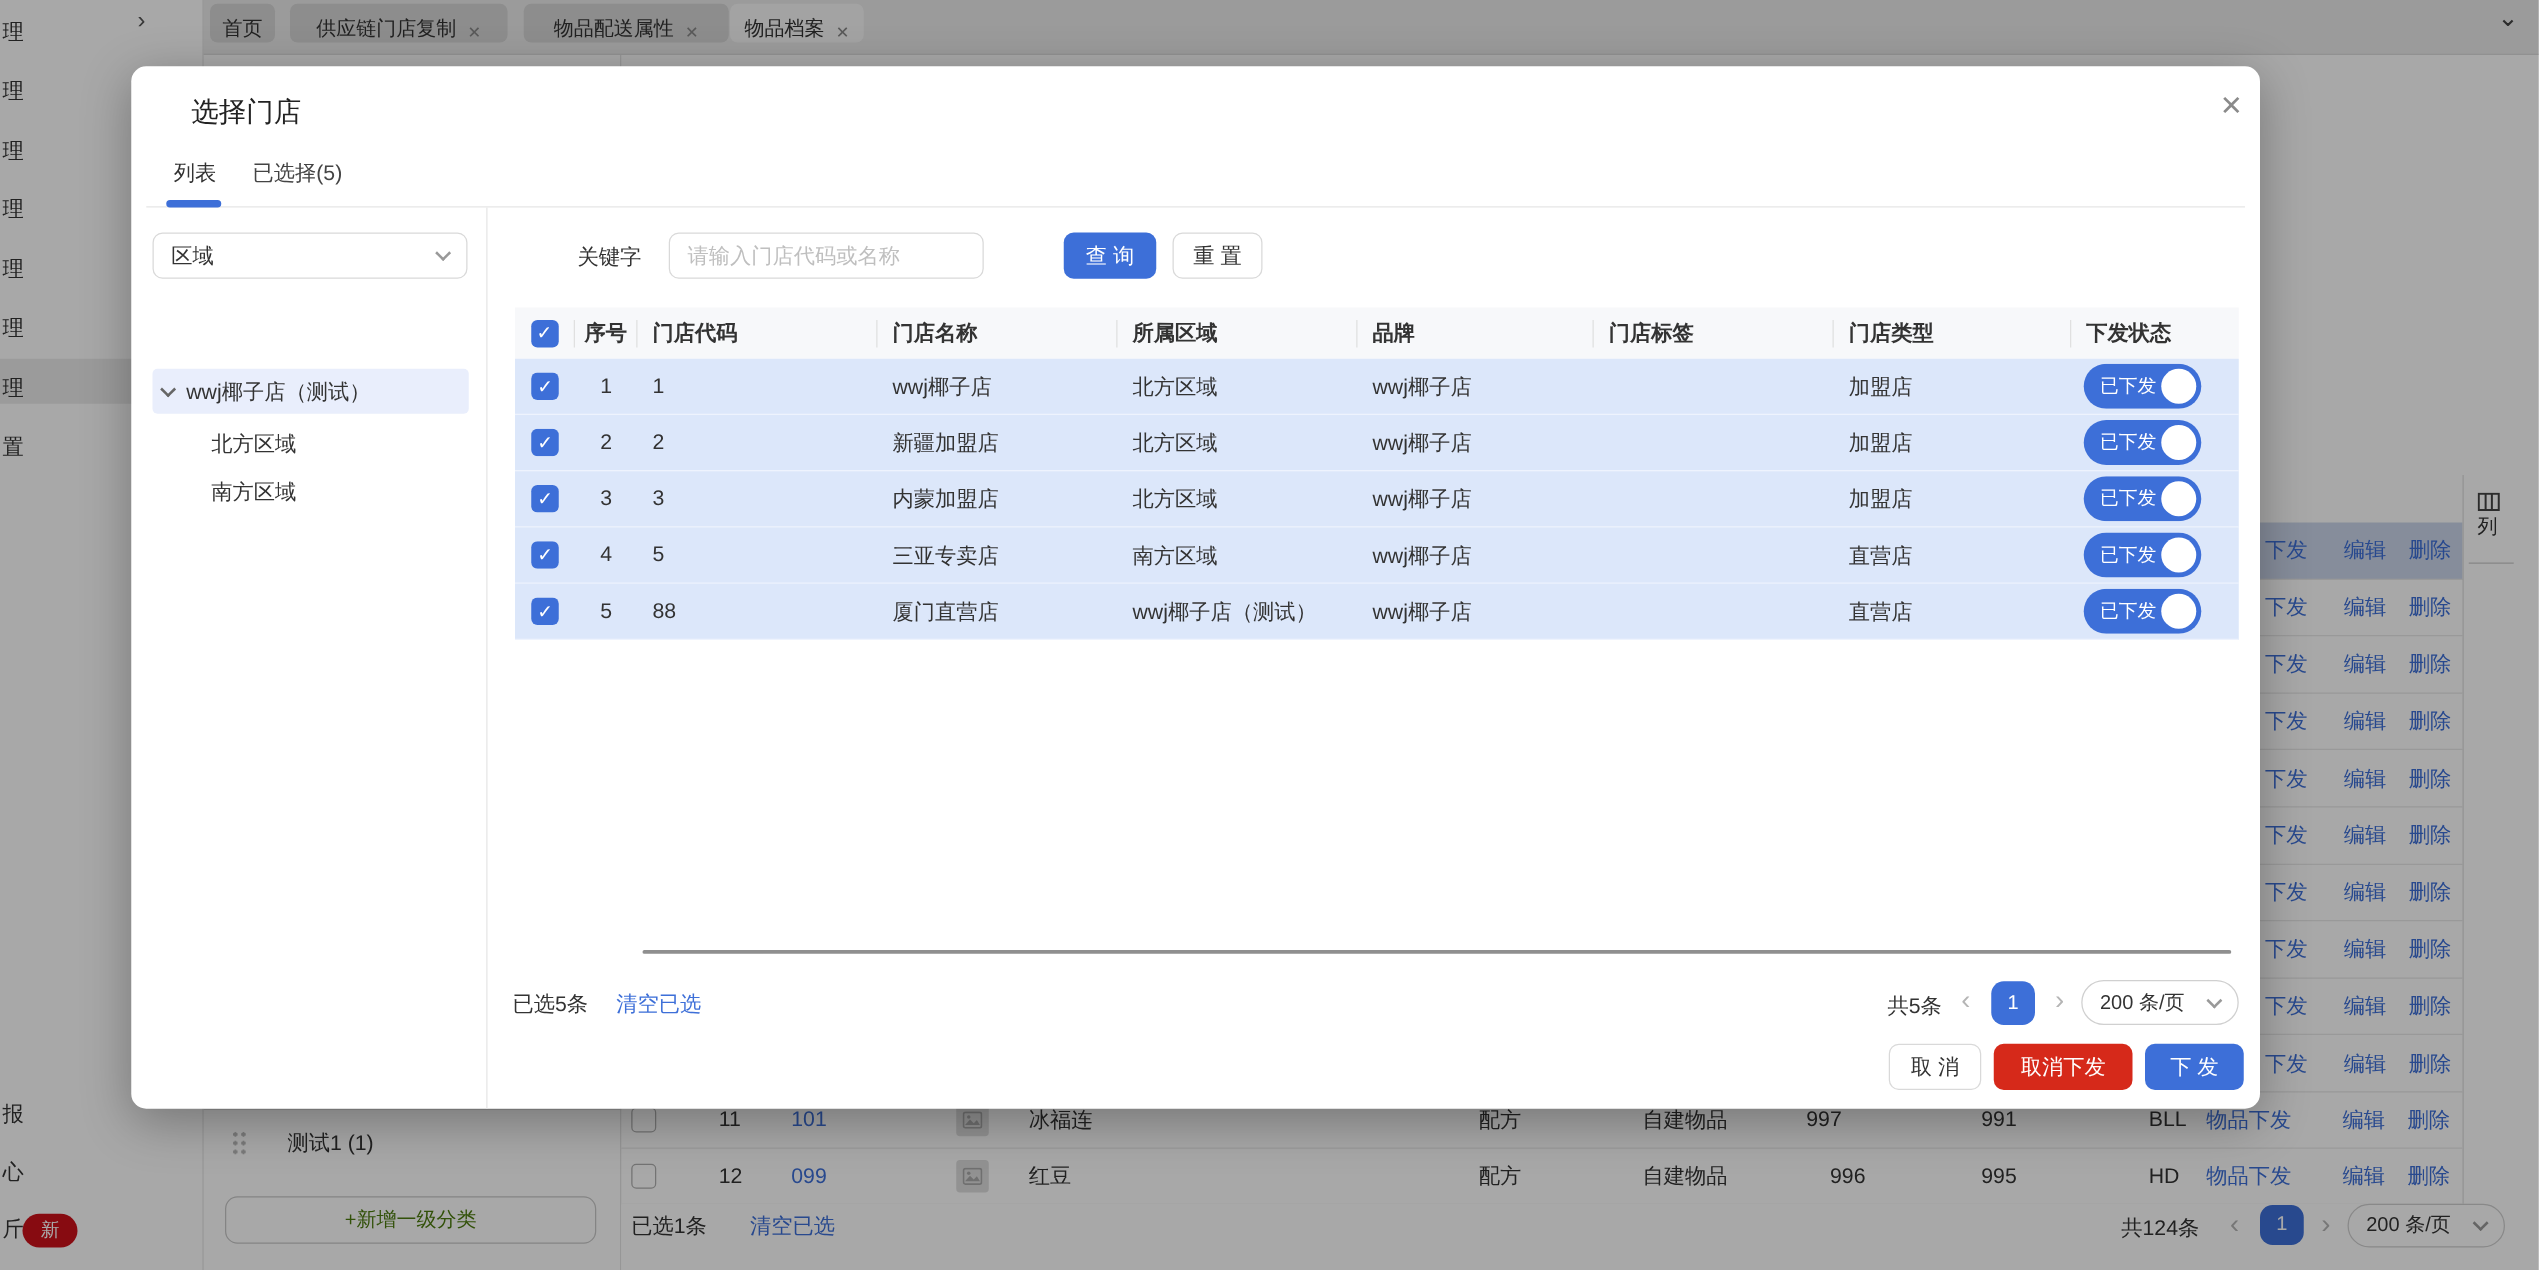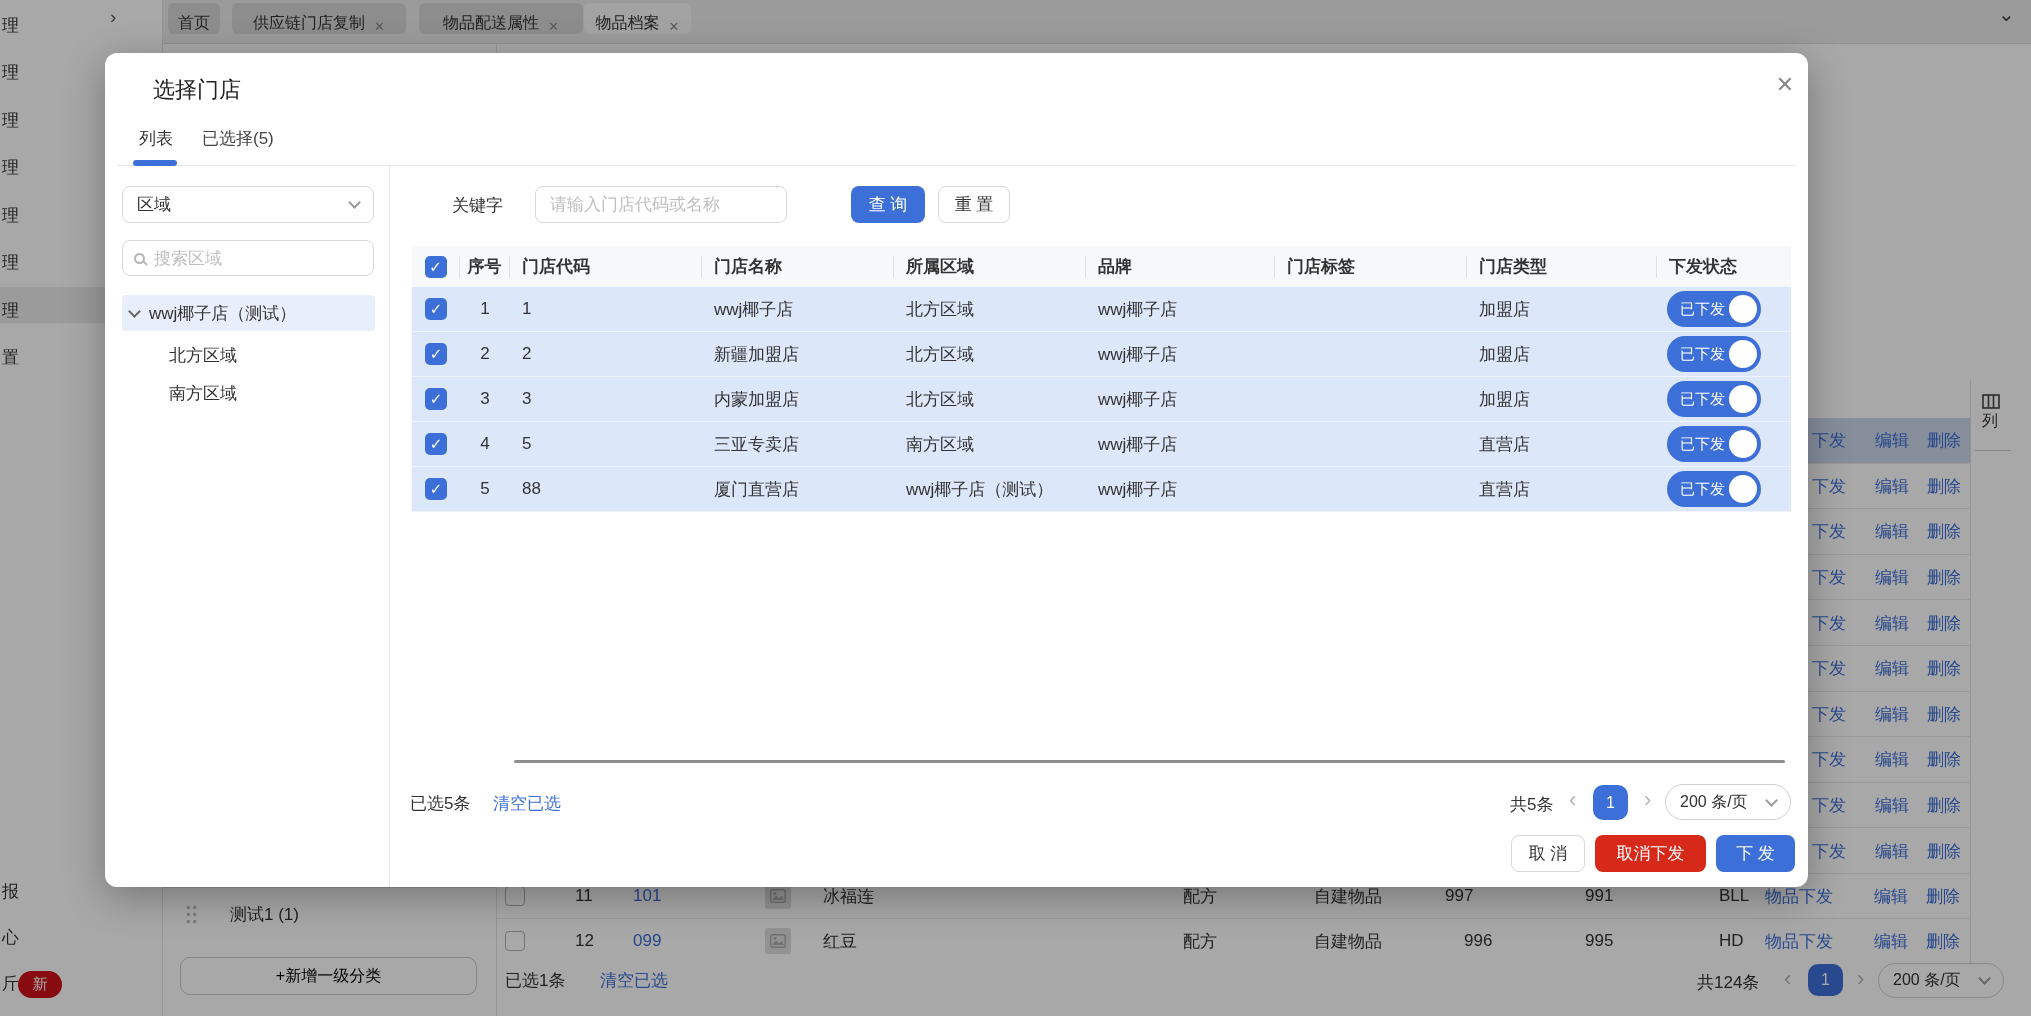--- a/index.html
+++ b/index.html
@@ -26,21 +26,21 @@
   .navtab{position:absolute;top:3px;height:31px;border-radius:6px;background:#d6d6d6;display:flex;align-items:flex-end;justify-content:center;gap:9px;font-size:16px;color:#333}
   .navtab.active{background:#f7f7f7}
   .navtab .x{font-size:13px;color:#888}
   .tab-overflow{position:absolute;left:1998px;top:2px;font-size:20px;color:#444}
   
   .catpanel{position:absolute;left:163px;top:44px;width:334px;bottom:0;background:#fff;border-right:1px solid #e4e4e4}
   .cat-divider{position:absolute;left:163px;top:887px;width:334px;height:1px;background:#e0e0e0}
   .dragdots{position:absolute;left:185px;top:904px;width:13px;height:20px;
     background:radial-gradient(circle,#b9b9b9 1.6px,transparent 1.8px);background-size:6.5px 7px}
   .cat-label{position:absolute;left:230px;top:903px;font-size:17px;color:#333}
-  .add-btn{position:absolute;left:180px;top:957px;width:297px;height:38px;border:1px solid #c9c9c9;border-radius:10px;background:#fff;display:flex;align-items:center;justify-content:center;font-size:16px;color:#000000}
+  .add-btn{position:absolute;left:180px;top:957px;width:297px;height:38px;border:1px solid #c9c9c9;border-radius:10px;background:#fff;display:flex;align-items:center;justify-content:center;font-size:16px;color:#4d7c0f}
   
   .main-bg{position:absolute;left:497px;top:44px;right:0;bottom:0;background:#fff}
   .ops-row{position:absolute;left:1755px;width:215px;border-bottom:1px solid #e8e8e8}
   .ops-row.hl{background:#ccd7eb}
   .ops-row span{position:absolute;top:50%;transform:translateY(-50%);font-size:17px;color:var(--primary)}
   .col-tool-line{position:absolute;left:1970px;top:380px;width:1px;bottom:0;background:#e0e0e0}
   .col-tool{position:absolute;left:1982px;top:394px;width:40px;color:#444}
   .col-tool .lbl{font-size:16px;color:#333;display:block;margin-top:2px}
   .col-tool-div{position:absolute;left:1975px;top:450px;width:36px;height:1px;background:#ccc}
   .bgrow{position:absolute;left:497px;width:1473px;height:45px;border-bottom:1px solid #e9e9e9}
@@ -63,21 +63,21 @@
   .m-tab.active{color:#333;font-weight:500}
   .m-tab-line{position:absolute;left:12px;right:12px;top:112px;height:1px;background:#e6e6e6}
   .m-tab-ink{position:absolute;left:28px;top:107px;width:44px;height:6px;border-radius:3px;background:var(--primary)}
   .m-left{position:absolute;left:0;top:113px;width:285px;bottom:0;border-right:1px solid #e6e6e6}
   .fld{border:1px solid #d9d9d9;border-radius:8px;background:#fff;display:flex;align-items:center;font-size:17px;color:#333}
   .ph{color:#bfbfbf}
   .mag{width:11px;height:11px;border:2px solid #b5b5b5;border-radius:50%;position:relative;flex:none}
   .mag::after{content:'';position:absolute;width:6px;height:2px;background:#b5b5b5;transform:rotate(45deg);right:-5px;bottom:-2px}
   .tree-node{position:absolute;left:17px;top:242px;width:253px;height:36px;background:#e9eefc;border-radius:4px;display:flex;align-items:center;font-size:17px;color:#333}
   .tree-child{position:absolute;left:64px;font-size:17px;color:#333}
-  .kw-label{position:absolute;left:347px;top:141px;font-size:17px;color:#333}
+  .kw-label{position:absolute;left:357px;top:141px;font-size:17px;color:#333}
   .btn{display:flex;align-items:center;justify-content:center;border-radius:8px;font-size:17px;white-space:nowrap}
   .btn.primary{background:var(--primary);color:#fff}
   .btn.plain{background:#fff;border:1px solid #d9d9d9;color:#333}
   .btn.danger{background:var(--danger);color:#fff}
   
   .m-table{position:absolute;left:307px;top:193px;width:1379px}
   .m-thead{display:flex;height:41px;background:#f7f8fa;align-items:center}
   .m-thead .hc{font-size:17px;font-weight:700;color:#333;height:22px;line-height:22px;border-right:1px solid #e0e0e0;padding-left:12px}
   .m-thead .hc:last-child{border-right:none}
   .m-trow{display:flex;height:45px;background:var(--rowsel);align-items:center;border-bottom:1px solid #eef3fd}
@@ -293,24 +293,20 @@
   <div class="m-tab active" style="left:34px">列表</div>
   <div class="m-tab" style="left:97px">已选择(5)</div>
   <div class="m-tab-line"></div>
   <div class="m-tab-ink"></div>
 
   <div class="m-left">
     <div class="fld" style="position:absolute;left:17px;top:20px;width:252px;height:37px;padding:0 14px;justify-content:space-between">
       <span>区域</span>
       <span class="chev"></span>
     </div>
-    <div class="fld" style="position:absolute;left:17px;top:74px;width:252px;height:36px;padding:0 11px;gap:9px">
-      <span class="mag"></span>
-      <span class="ph">搜索区域</span>
-    </div>
     <div class="tree-node" style="top:129px">
       <span class="chev" style="margin-left:8px;margin-right:10px;border-color:#666"></span>
       <span>wwj椰子店（测试）</span>
     </div>
     <div class="tree-child" style="top:178px">北方区域</div>
     <div class="tree-child" style="top:216px">南方区域</div>
   </div>
 
   <div class="kw-label">关键字</div>
   <div class="fld" style="position:absolute;left:430px;top:133px;width:252px;height:37px;padding:0 14px">

